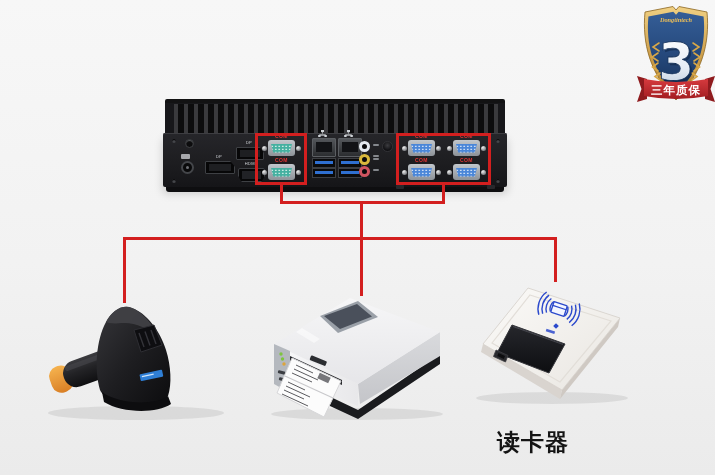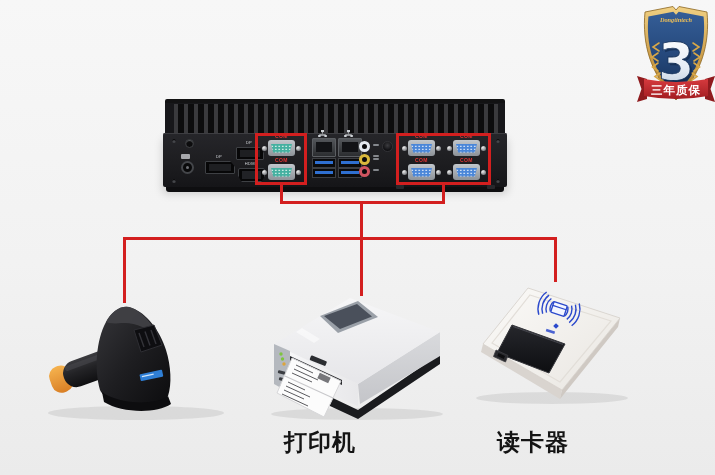--- a/index.html
+++ b/index.html
@@ -297,21 +297,20 @@
       <rect x="74" y="52" width="9" height="2.5" transform="rotate(18 78 53)" fill="#2b49cc" opacity=".85"></rect>
     </g>
     <polygon points="40,47 93,66 77,95 25,75" fill="url(#rdScreen)" stroke="#34353a" stroke-width="1"></polygon>
     <path d="M41,48.5 L91,66.5" stroke="#565760" stroke-width="1" opacity=".7"></path>
     <g>
       <polygon points="24,72 36,77.5 33.5,84 21.5,78.5" fill="#2a2a2e" stroke="#3e3e42" stroke-width="0.8"></polygon>
       <polygon points="26.5,75 33,78 31.8,81 25.3,78" fill="#0d0d0f"></polygon>
     </g>
   </svg>
 
-  <div class="device-label" style="left:284px;top:427px">打印机</div>
   <div class="device-label" style="left:497px;top:427px">读卡器</div>
 
   <svg class="dev" style="left:637px;top:3px" width="78" height="102" viewBox="0 0 78 102">
     <defs>
       <linearGradient id="bGold" x1="0" y1="0" x2="0" y2="1">
         <stop offset="0" stop-color="#f0d083"></stop>
           <stop offset=".5" stop-color="#cfa14e"></stop>
           <stop offset="1" stop-color="#a87a26"></stop>
       </linearGradient>
       <linearGradient id="bNavy" x1="0" y1="0" x2="0" y2="1">

